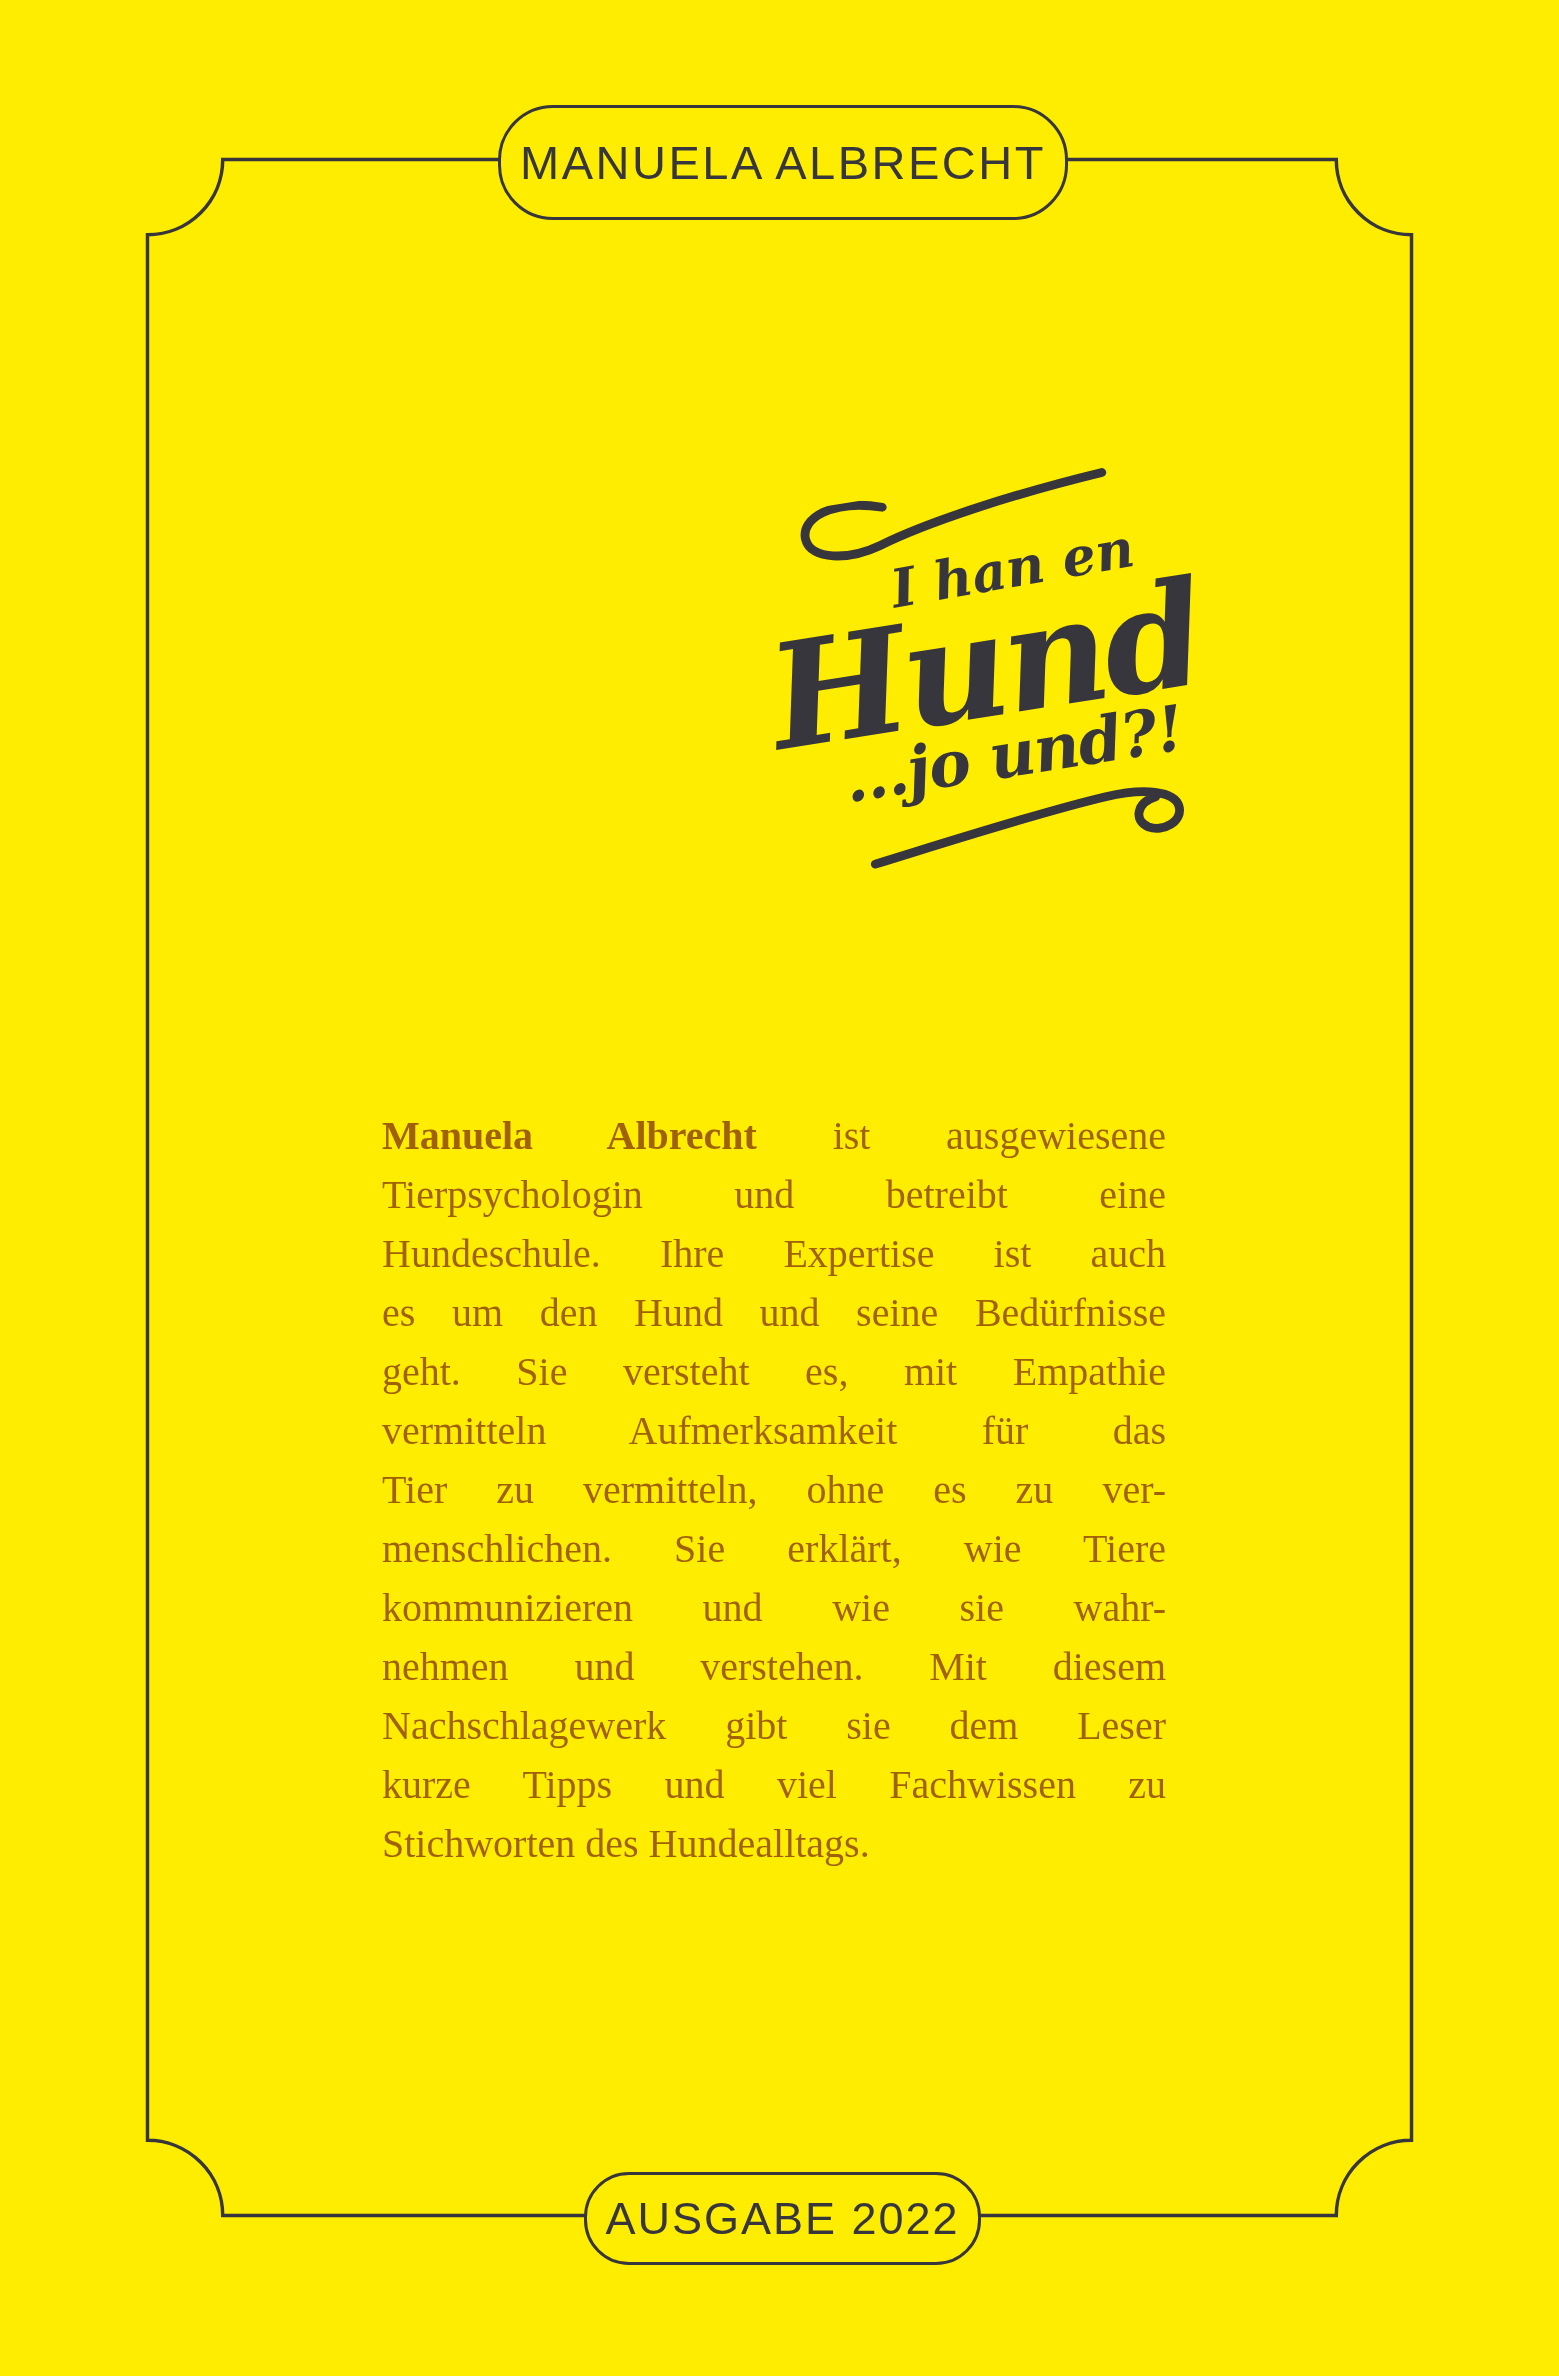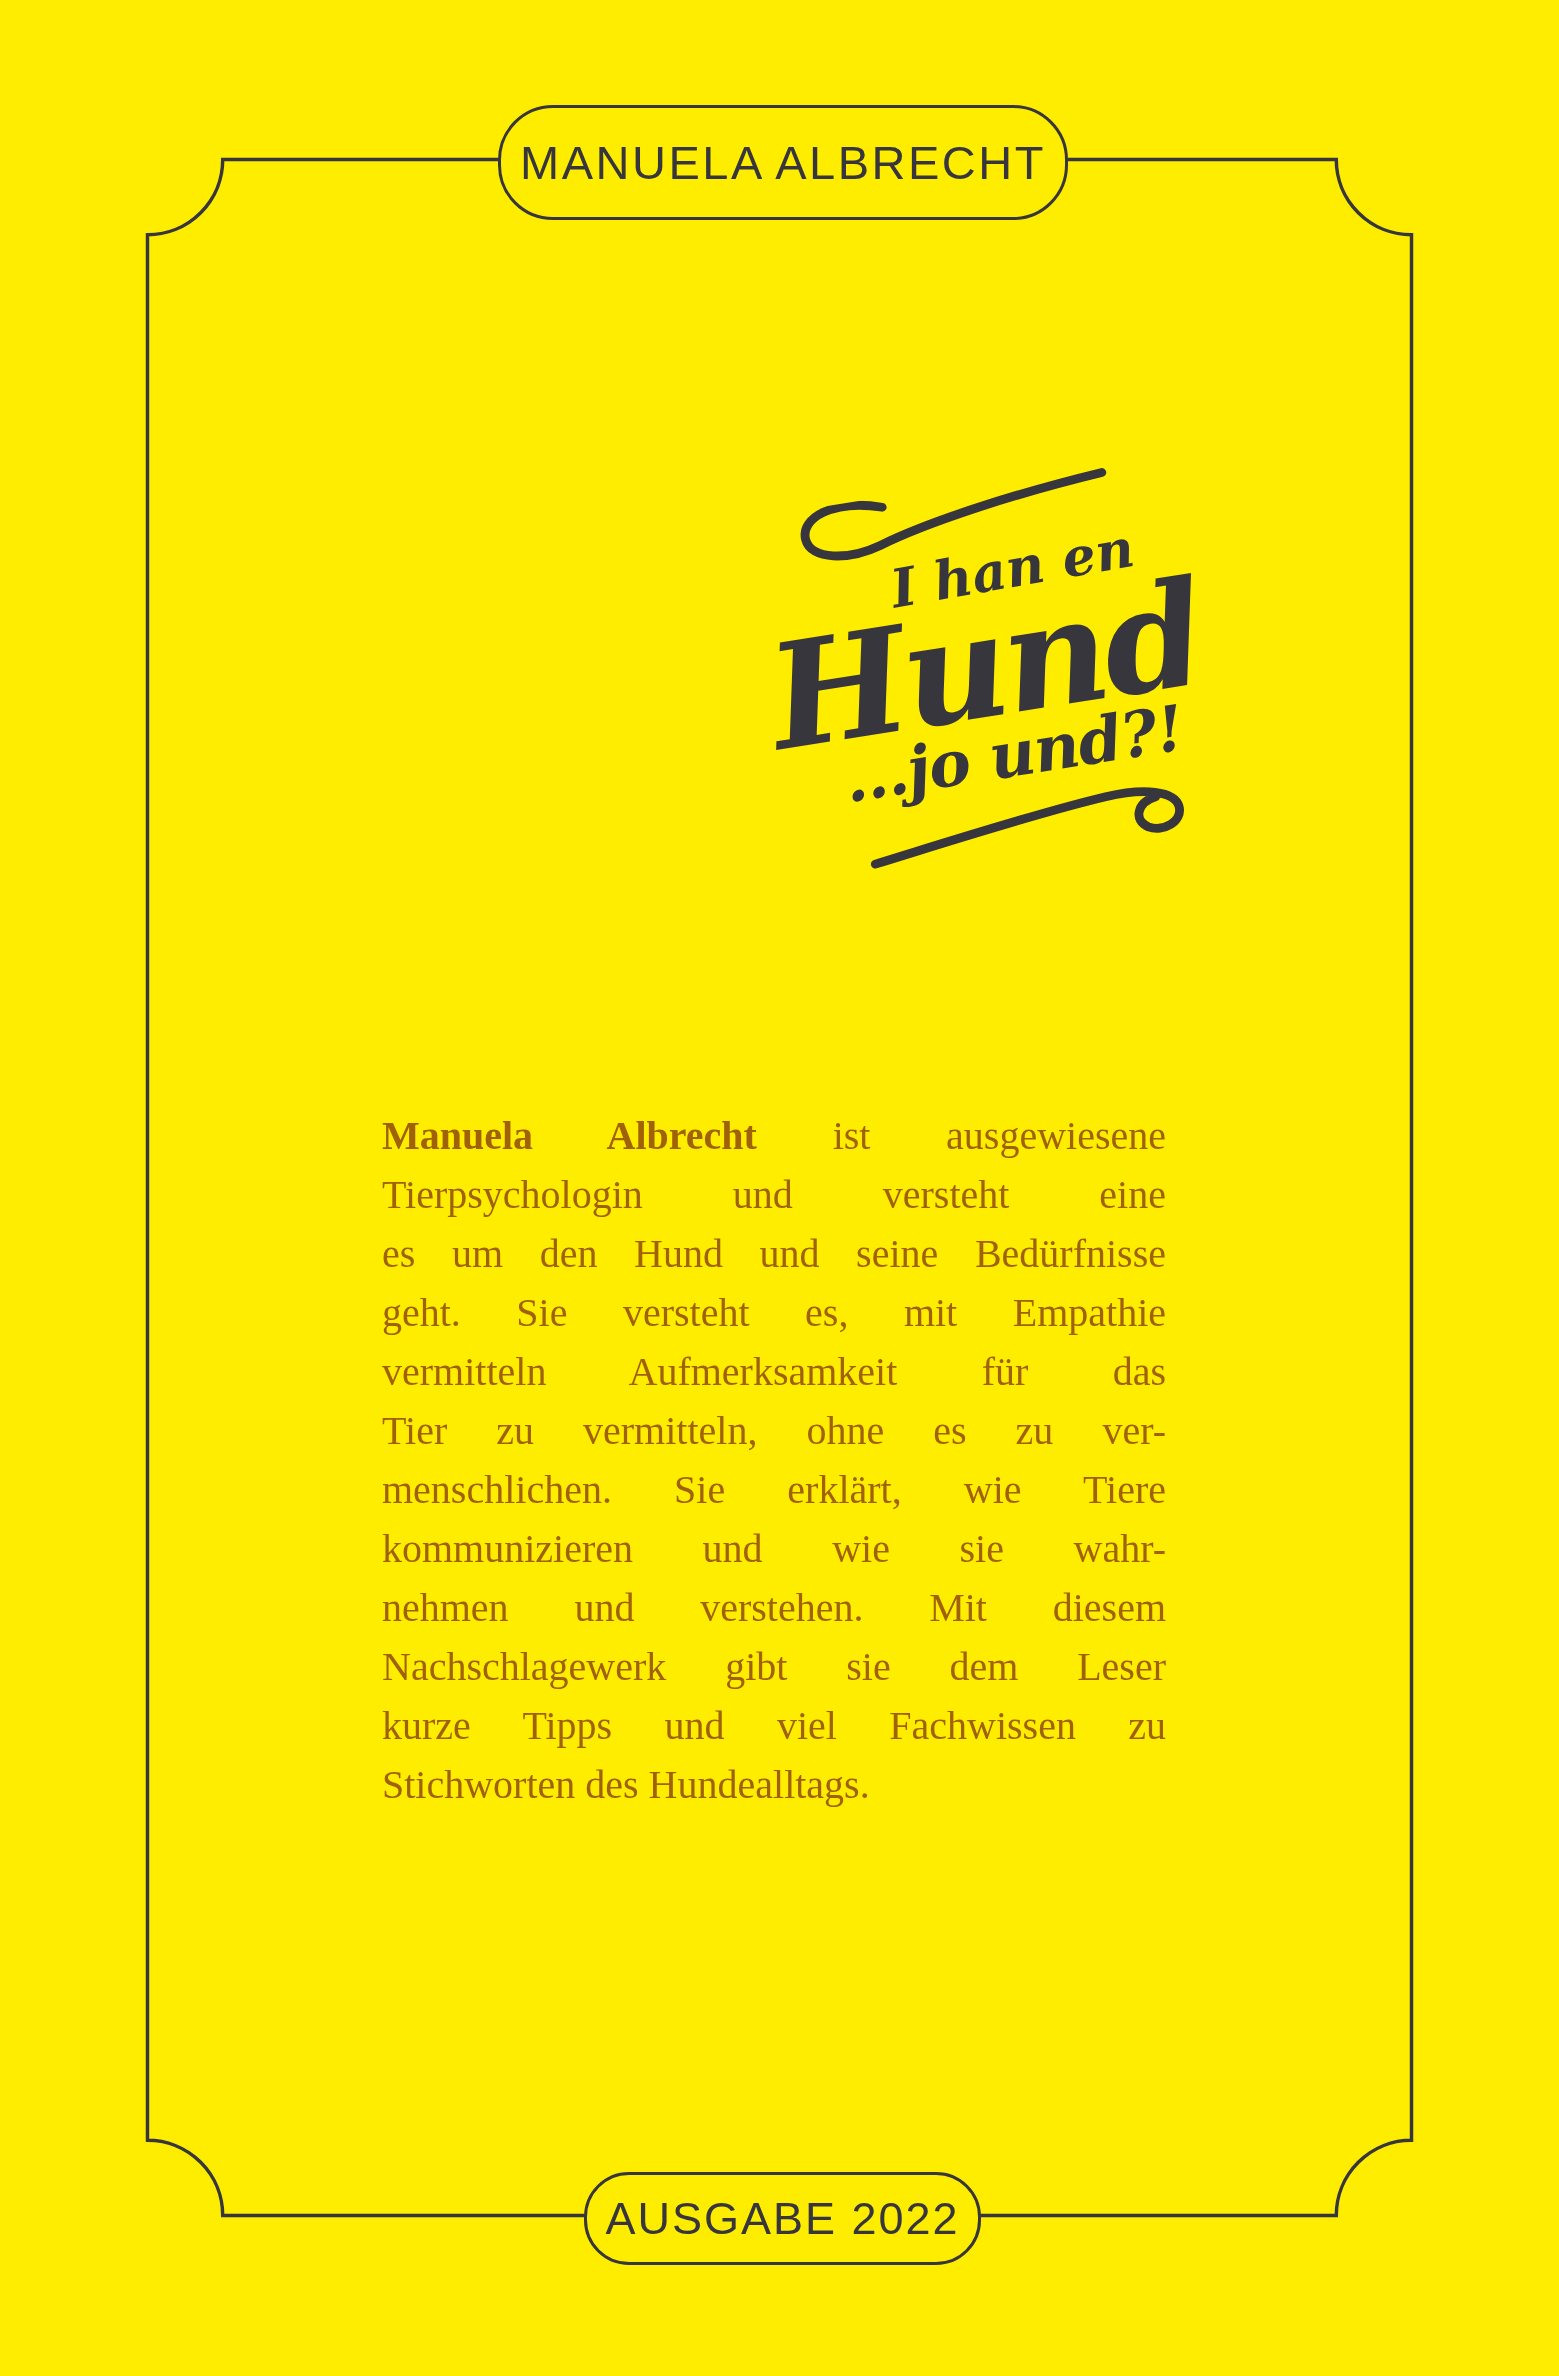--- a/index.html
+++ b/index.html
@@ -118,21 +118,22 @@
     <div class="logo-line1">I han en</div>
     <div class="logo-line2">Hund</div>
     <div class="logo-line3">...jo und?!</div>
     <svg class="swash swash-bottom" width="327" height="61" viewBox="0 0 330 62" aria-hidden="true">
       <path d="M 6 46 C 90 34 180 20 248 15 C 288 12 318 20 320 36 C 322 52 300 60 286 52 C 272 43 278 26 298 23"></path>
     </svg>
   </div>
 
   <div class="bio" lang="de">
     <p class="bio-line"><b>Manuela Albrecht</b> <span>ist ausgewiesene</span></p>
-    <p class="bio-line">Tierpsychologin und versteht eine</p>
+    <p class="bio-line">Tierpsychologin und betreibt eine</p>
+    <p class="bio-line">Hundeschule. Ihre Expertise ist auch</p>
     <p class="bio-line">es um den Hund und seine Bedürfnisse</p>
     <p class="bio-line">geht. Sie versteht es, mit Empathie</p>
     <p class="bio-line">vermitteln Aufmerksamkeit für das</p>
     <p class="bio-line">Tier zu vermitteln, ohne es zu ver-</p>
     <p class="bio-line">menschlichen. Sie erklärt, wie Tiere</p>
     <p class="bio-line">kommunizieren und wie sie wahr-</p>
     <p class="bio-line">nehmen und verstehen. Mit diesem</p>
     <p class="bio-line">Nachschlagewerk gibt sie dem Leser</p>
     <p class="bio-line">kurze Tipps und viel Fachwissen zu</p>
     <p class="bio-line bio-line-last">Stichworten des Hundealltags.</p>

